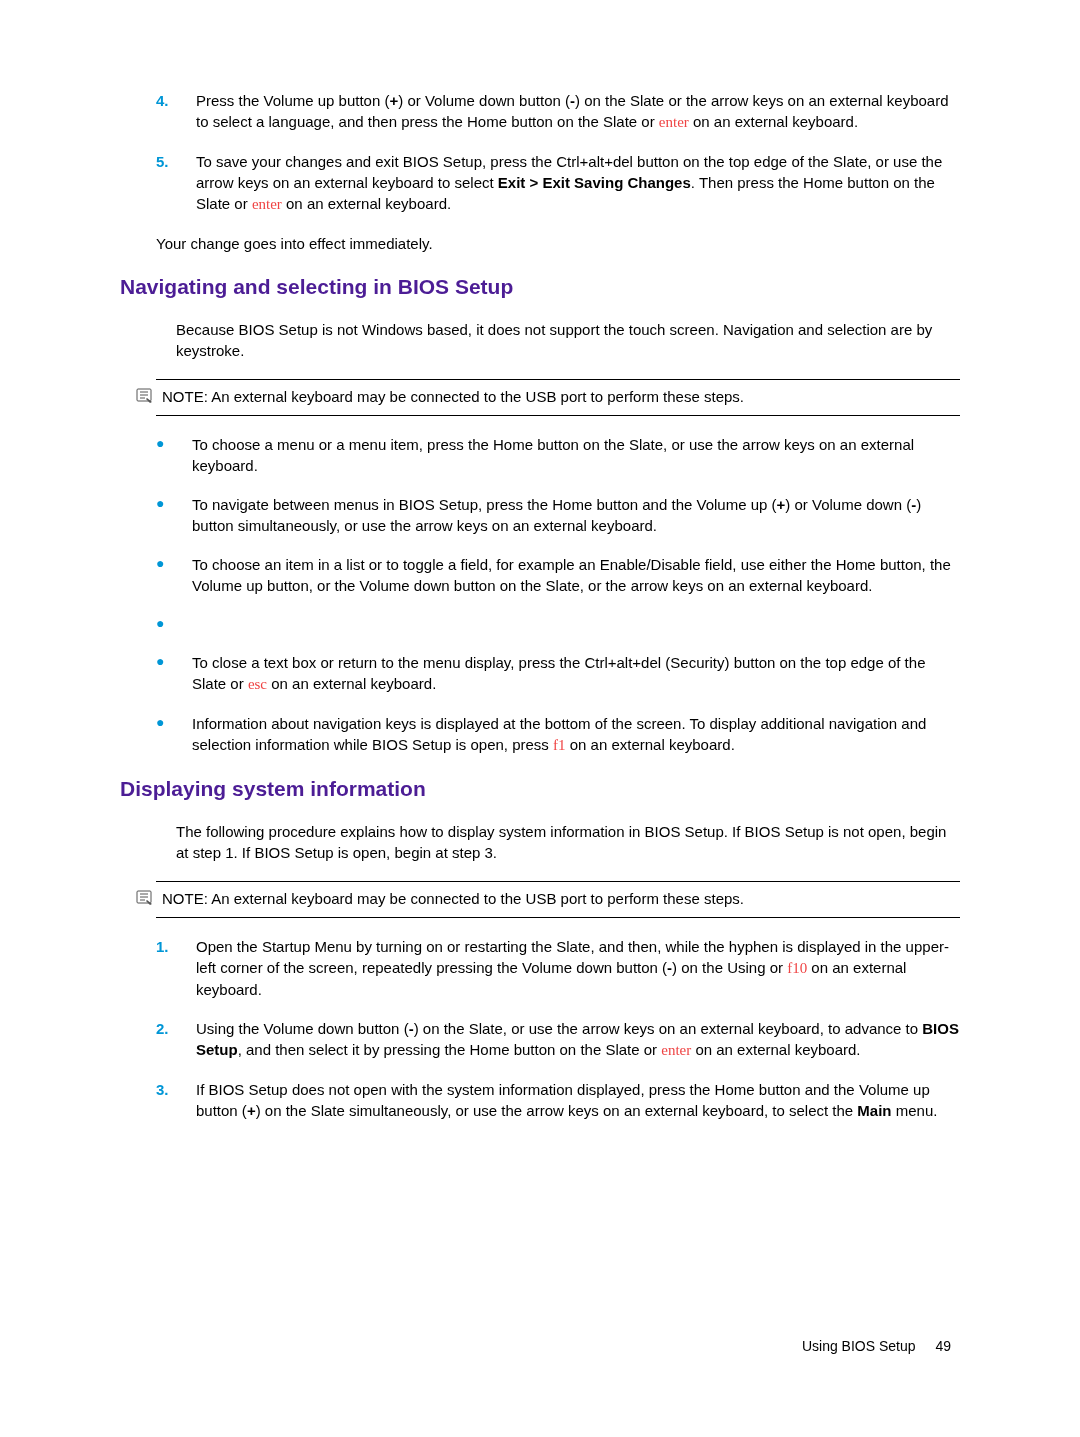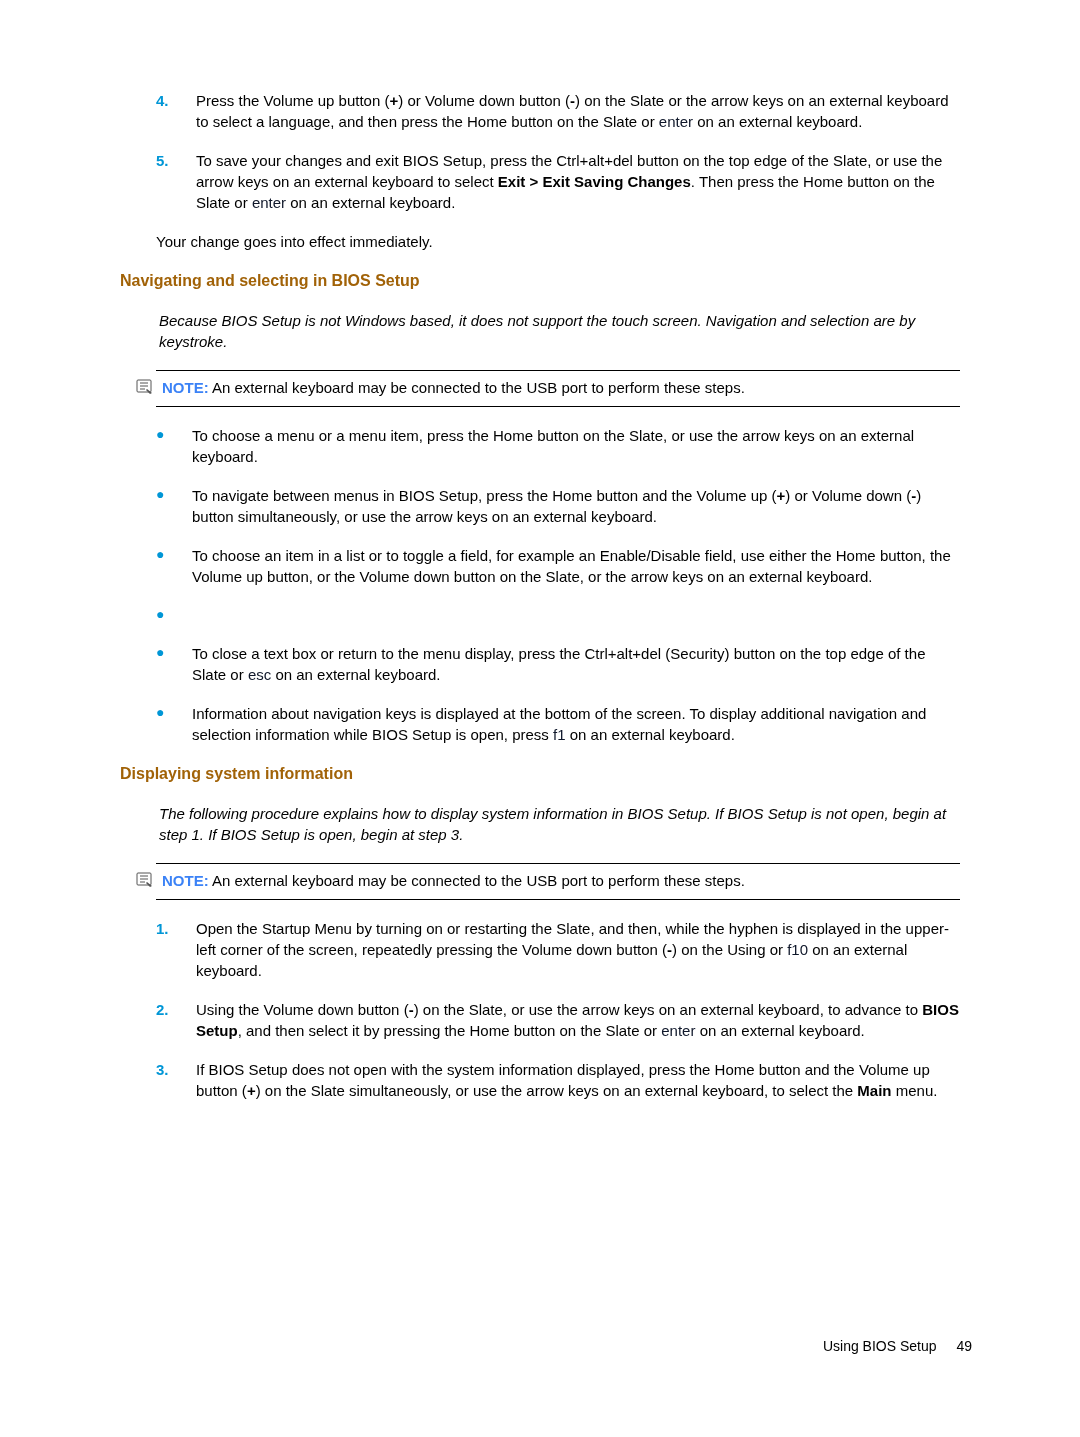--- a/index.html
+++ b/index.html
@@ -36,30 +36,29 @@
     margin-left: 36px;
   }
   .bullet {
     color: #0096d6;
     font-weight: bold;
     min-width: 12px;
     font-size: 14px;
   }
   .body-para {
     margin-bottom: 18px;
-    margin-left: 39px;
-    font-style: italic;
+    margin-left: 56px;
   }
   .body-para-no-indent {
     margin-bottom: 18px;
     margin-left: 36px;
   }
   h2.section-head {
-    color: #a16207;
-    font-size: 16px;
+    color: #4c1d95;
+    font-size: 21px;
     font-weight: bold;
     margin-bottom: 18px;
     margin-top: 10px;
     margin-left: 0;
   }
   .note-box {
     border-top: 1px solid #000;
     border-bottom: 1px solid #000;
     padding: 6px 4px;
     margin: 0 0 18px 36px;
@@ -67,33 +66,34 @@
     gap: 8px;
     align-items: flex-start;
   }
   .note-icon {
     display: inline-block;
     flex-shrink: 0;
     margin-top: 2px;
     margin-left: -24px;
   }
   .note-label {
-    color: #3b82f6;
-    font-weight: bold;
+    color: #000000;
+    font-weight: normal;
   }
   .key-ref {
-    color: #0f172a;
+    color: #ef4444;
+    font-family: Liberation Serif, serif;
   }
   .bold {
     font-weight: bold;
   }
   .footer {
     position: absolute;
     bottom: 80px;
-    right: 108px;
+    right: 129px;
     font-size: 14px;
   }
   .page-num {
     margin-left: 16px;
   }
 </style>
 </head>
 <body>
 
 <div>

